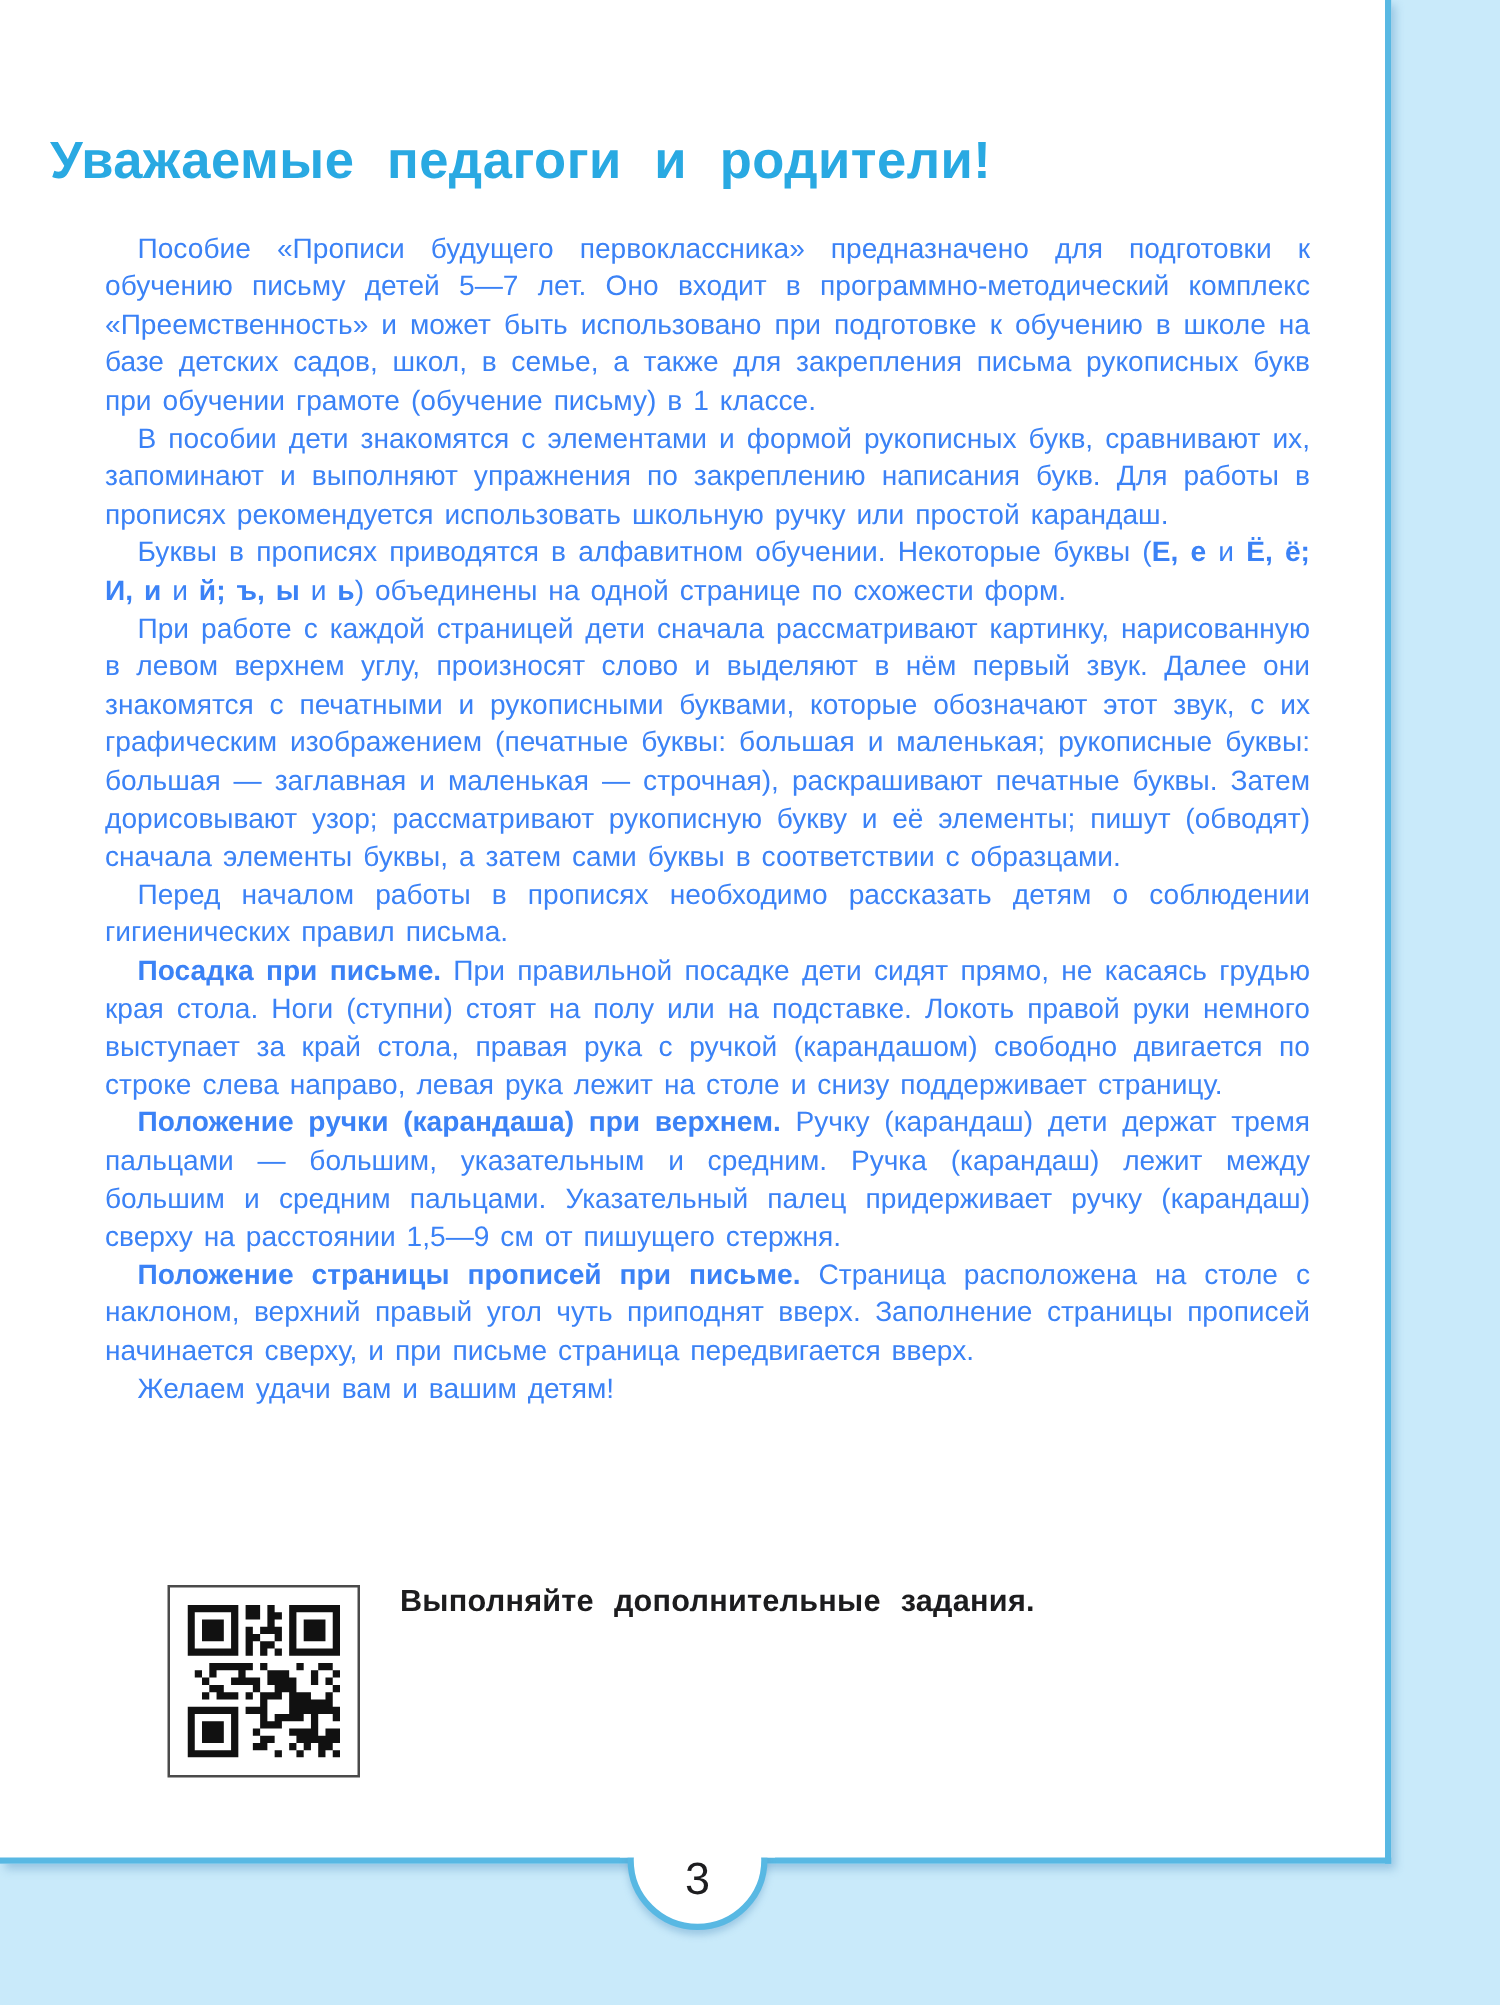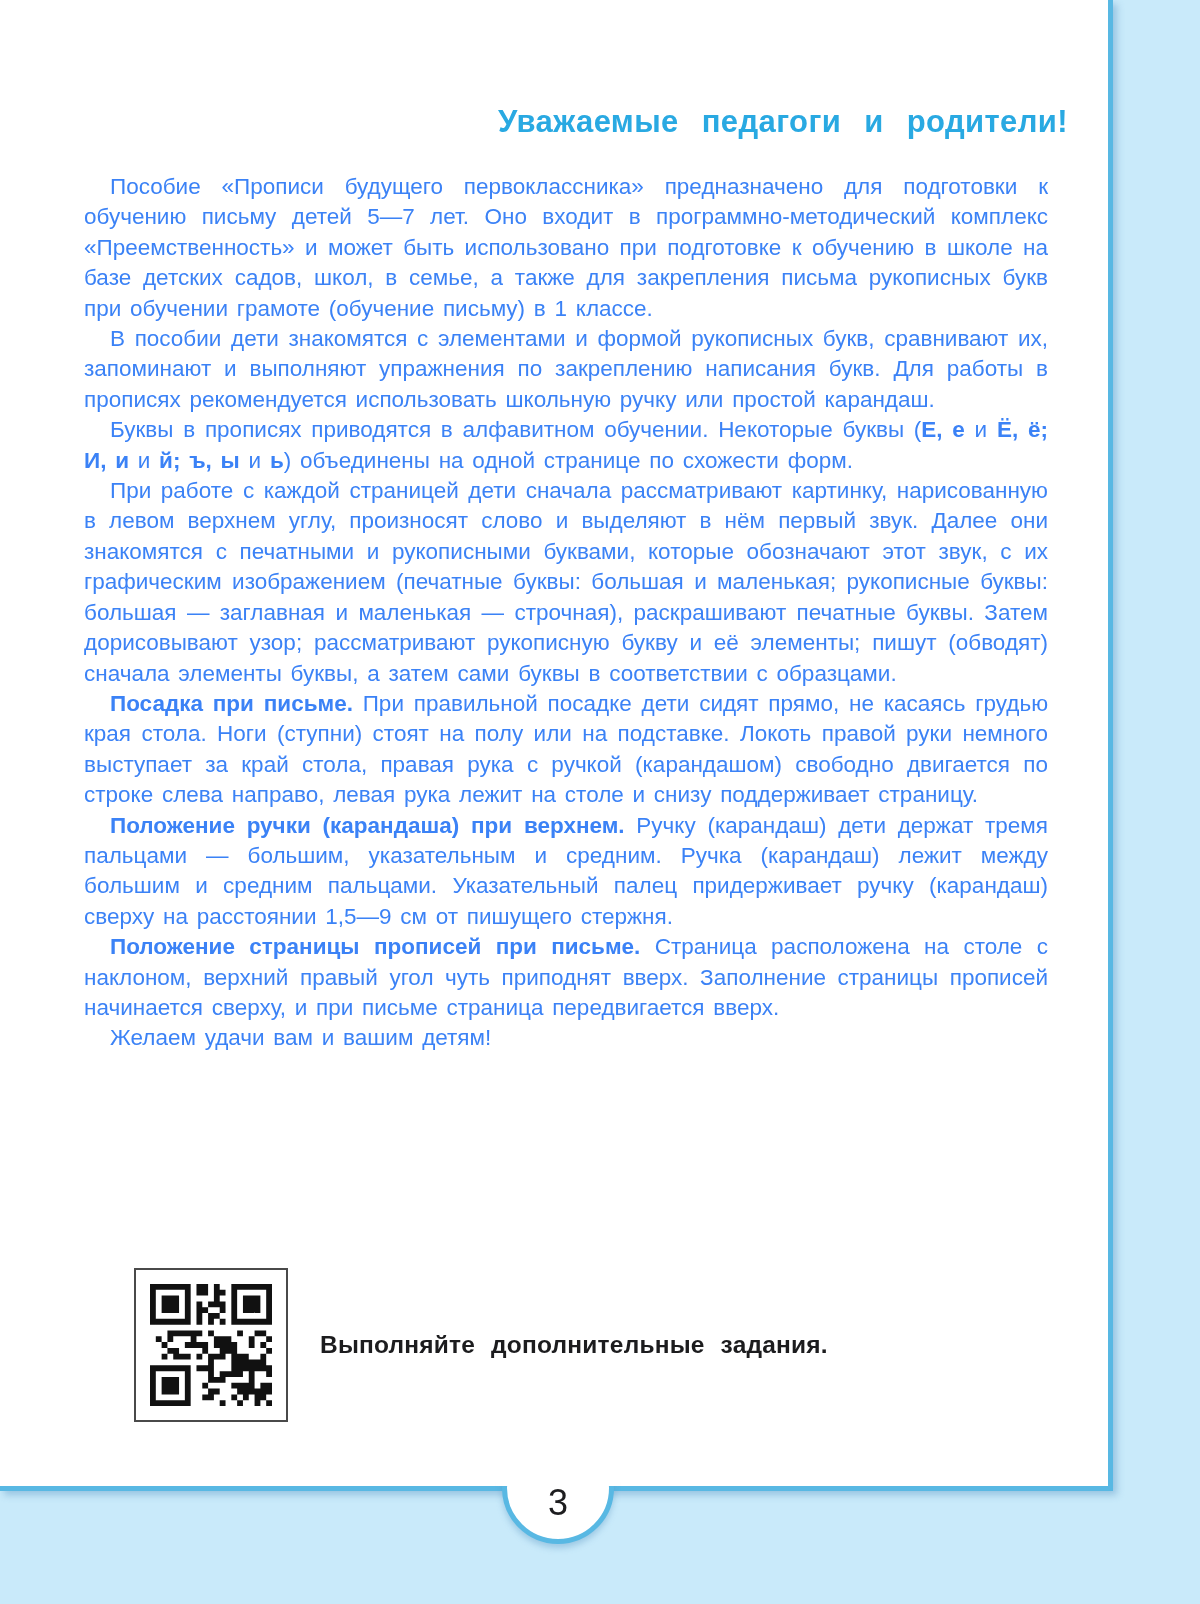--- a/index.html
+++ b/index.html
@@ -13,40 +13,40 @@
     position:absolute;left:0;top:0;
     width:1108px;height:1486px;
     background:#ffffff;
     border-right:5px solid #58b8e3;
     border-bottom:5px solid #58b8e3;
     box-shadow:4px 4px 7px rgba(90,150,195,.45);
     z-index:1;
   }
   .heading{
     margin:104px 40px 0 40px;
-    text-align:right;
+    text-align:left;
     color:#29a9e2;
-    font-size:31px;
+    font-size:42px;
     font-weight:bold;
     word-spacing:14px;
     letter-spacing:.4px;
   }
   .body-text{
     margin:32px 60px 0 84px;
     font-size:22.5px;
     line-height:30.4px;
     text-align:justify;
     color:#3b82f6;
     word-spacing:2.5px;
   }
   .body-text p{margin:0;text-indent:26px;}
   .body-text .b{font-weight:bold;}
   .qr-row{
     position:absolute;left:134px;top:1268px;
-    display:flex;align-items:center;gap:32px;
+    display:flex;align-items:flex-start;gap:32px;
     z-index:2;
   }
   .qr-box{
     width:154px;height:154px;background:#ffffff;
     border:2px solid #4a4a4a;box-sizing:border-box;
     display:flex;align-items:center;justify-content:center;
   }
   .qr-caption{
     font-size:24.5px;font-weight:bold;color:#1c1c1e;
     word-spacing:9px;letter-spacing:.2px;
@@ -73,20 +73,21 @@
 <body>
 
 <div class="page">
   <div class="heading">Уважаемые педагоги и родители!</div>
 
   <div class="body-text" id="paragraphs">
       <p><span>Пособие «Прописи будущего первоклассника» предназначено для подготовки к обучению письму детей 5—7 лет. Оно входит в программно-методический комплекс «Преемственность» и может быть использовано при подготовке к обучению в школе на базе детских садов, школ, в семье, а также для закрепления письма рукописных букв при обучении грамоте (обучение письму) в 1 классе.</span></p>
       <p><span>В пособии дети знакомятся с элементами и формой рукописных букв, сравнивают их, запоминают и выполняют упражнения по закреплению написания букв. Для работы в прописях рекомендуется использовать школьную ручку или простой карандаш.</span></p>
       <p><span>Буквы в прописях приводятся в алфавитном обучении. Некоторые буквы (</span><span class="b">Е, е</span><span> и </span><span class="b">Ё, ё; И, и</span><span> и </span><span class="b">й; ъ, ы</span><span> и </span><span class="b">ь</span><span>) объединены на одной странице по схожести форм.</span></p>
       <p><span>При работе с каждой страницей дети сначала рассматривают картинку, нарисованную в левом верхнем углу, произносят слово и выделяют в нём первый звук. Далее они знакомятся с печатными и рукописными буквами, которые обозначают этот звук, с их графическим изображением (печатные буквы: большая и маленькая; рукописные буквы: большая — заглавная и маленькая — строчная), раскрашивают печатные буквы. Затем дорисовывают узор; рассматривают рукописную букву и её элементы; пишут (обводят) сначала элементы буквы, а затем сами буквы в соответствии с образцами.</span></p>
+      <p><span>Перед началом работы в прописях необходимо рассказать детям о соблюдении гигиенических правил письма.</span></p>
       <p><span class="b">Посадка при письме.</span><span> При правильной посадке дети сидят прямо, не касаясь грудью края стола. Ноги (ступни) стоят на полу или на подставке. Локоть правой руки немного выступает за край стола, правая рука с ручкой (карандашом) свободно двигается по строке слева направо, левая рука лежит на столе и снизу поддерживает страницу.</span></p>
       <p><span class="b">Положение ручки (карандаша) при верхнем.</span><span> Ручку (карандаш) дети держат тремя пальцами — большим, указательным и средним. Ручка (карандаш) лежит между большим и средним пальцами. Указательный палец придерживает ручку (карандаш) сверху на расстоянии 1,5—9 см от пишущего стержня.</span></p>
       <p><span class="b">Положение страницы прописей при письме.</span><span> Страница расположена на столе с наклоном, верхний правый угол чуть приподнят вверх. Заполнение страницы прописей начинается сверху, и при письме страница передвигается вверх.</span></p>
       <p><span>Желаем удачи вам и вашим детям!</span></p>
     </div>
 </div>
 
 <div class="qr-row">
   <div class="qr-box">
     <svg id="qr-svg" width="122" height="122" viewBox="0 0 21 21">

